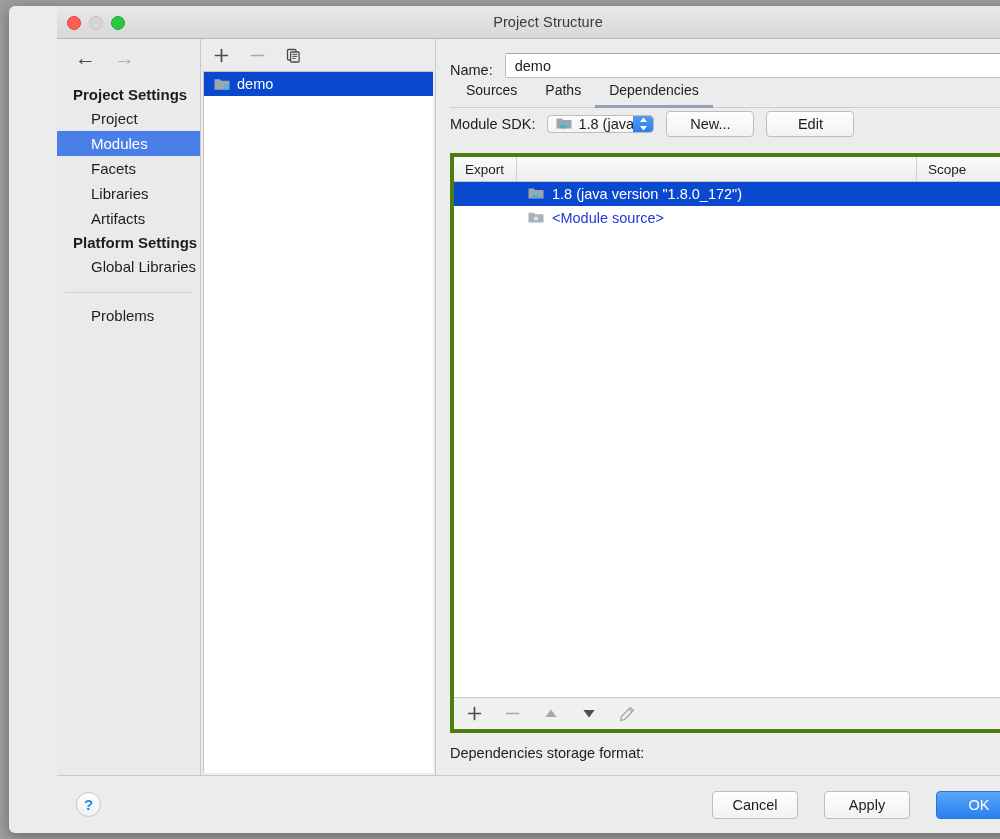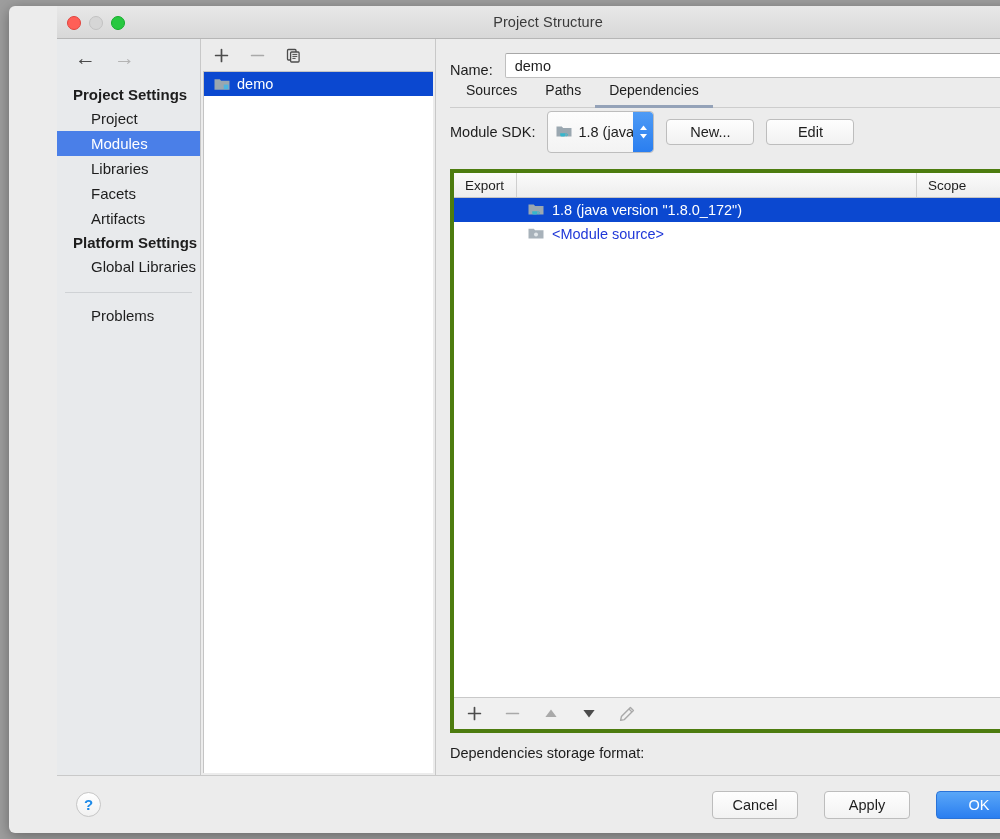--- a/index.html
+++ b/index.html
@@ -241,21 +241,21 @@
   }
 
   .sdk-row {
     display: flex;
     align-items: center;
     gap: 12px;
     margin-top: 3px;
   }
   .combo {
     position: relative;
-    height: 42px;
+    height: 18px;
     background: linear-gradient(to bottom,#fdfdfd,#f3f3f3);
     border: 1px solid #bdbdbd;
     border-radius: 4px;
     display: flex;
     align-items: center;
     box-sizing: border-box;
     overflow: hidden;
   }
   .combo.sdk { width: 107px; padding-left: 8px; gap: 5px; }
   .combo .combo-text {
@@ -429,22 +429,22 @@
 
       <div class="sidebar">
         <div class="nav-arrows">
           <span class="arrow">←</span>
           <span class="arrow disabled">→</span>
         </div>
         <div class="sidebar-list">
           <div class="side-group">Project Settings</div>
           <div class="side-item">Project</div>
           <div class="side-item selected">Modules</div>
+          <div class="side-item">Facets</div>
           <div class="side-item">Libraries</div>
-          <div class="side-item">Facets</div>
           <div class="side-item">Artifacts</div>
           <div class="side-group">Platform Settings</div>
           <div class="side-item">Global Libraries</div>
           <div class="side-sep"></div>
           <div class="side-item">Problems</div>
         </div>
       </div>
 
       <div class="modules-panel">
         <div class="mod-toolbar">

